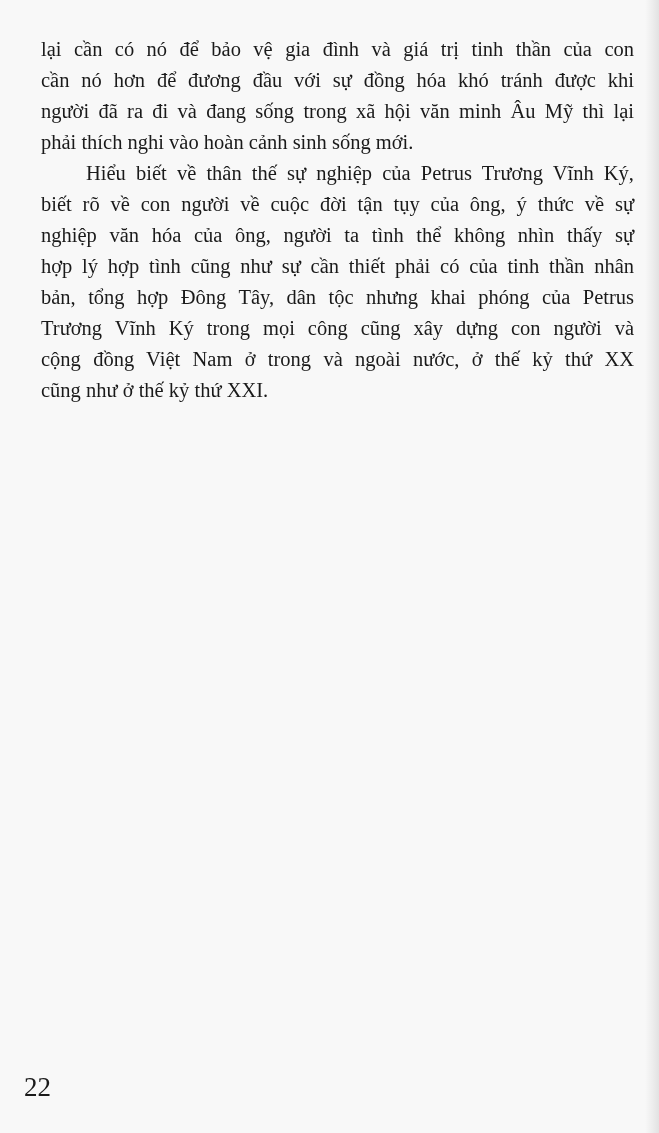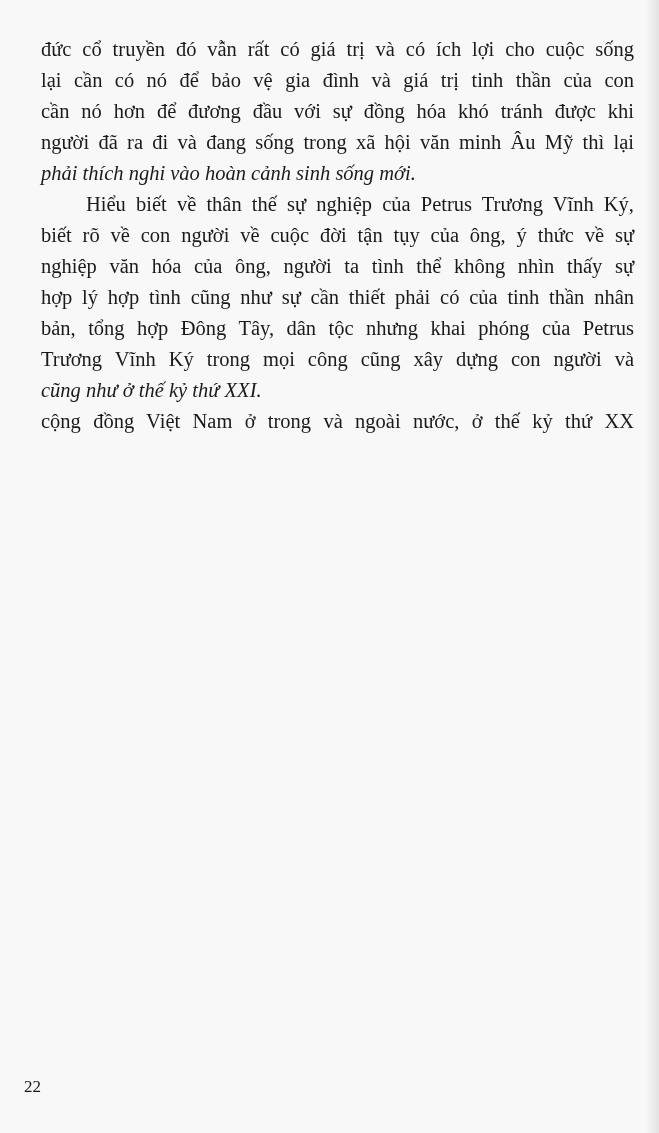--- a/index.html
+++ b/index.html
@@ -37,48 +37,46 @@
       text-align-last: left;
     }
     .line {
       display: block;
       text-align: justify;
       text-align-last: justify;
       white-space: nowrap;
     }
     .line.last {
       text-align-last: left;
-      font-style: italic;
     }
     .page-number {
       position: absolute;
       left: 24px;
       top: 1075px;
-      font-size: 17px;
+      font-size: 27px;
       line-height: 24px;
     }
   </style>
 </head>
 <body>
 
 <div class="edge-shade"></div>
 
 <div class="page-body">
   <p class="para">
-    <span class="line">đức cổ truyền đó vẫn rất có giá trị và có ích lợi cho cuộc sống</span>
     <span class="line">lại cần có nó để bảo vệ gia đình và giá trị tinh thần của con</span>
     <span class="line">cần nó hơn để đương đầu với sự đồng hóa khó tránh được khi</span>
     <span class="line">người đã ra đi và đang sống trong xã hội văn minh Âu Mỹ thì lại</span>
     <span class="line last">phải thích nghi vào hoàn cảnh sinh sống mới.</span>
   </p>
   <p class="para">
     <span class="line" style="padding-left:45px">Hiểu biết về thân thế sự nghiệp của Petrus Trương Vĩnh Ký,</span>
     <span class="line">biết rõ về con người về cuộc đời tận tụy của ông, ý thức về sự</span>
     <span class="line">nghiệp văn hóa của ông, người ta tình thể không nhìn thấy sự</span>
     <span class="line">hợp lý hợp tình cũng như sự cần thiết phải có của tinh thần nhân</span>
     <span class="line">bản, tổng hợp Đông Tây, dân tộc nhưng khai phóng của Petrus</span>
     <span class="line">Trương Vĩnh Ký trong mọi công cũng xây dựng con người và</span>
+    <span class="line">cộng đồng Việt Nam ở trong và ngoài nước, ở thế kỷ thứ XX</span>
     <span class="line last">cũng như ở thế kỷ thứ XXI.</span>
-    <span class="line">cộng đồng Việt Nam ở trong và ngoài nước, ở thế kỷ thứ XX</span>
   </p>
 </div>
 
 <div class="page-number">22</div>
 
 </body></html>

